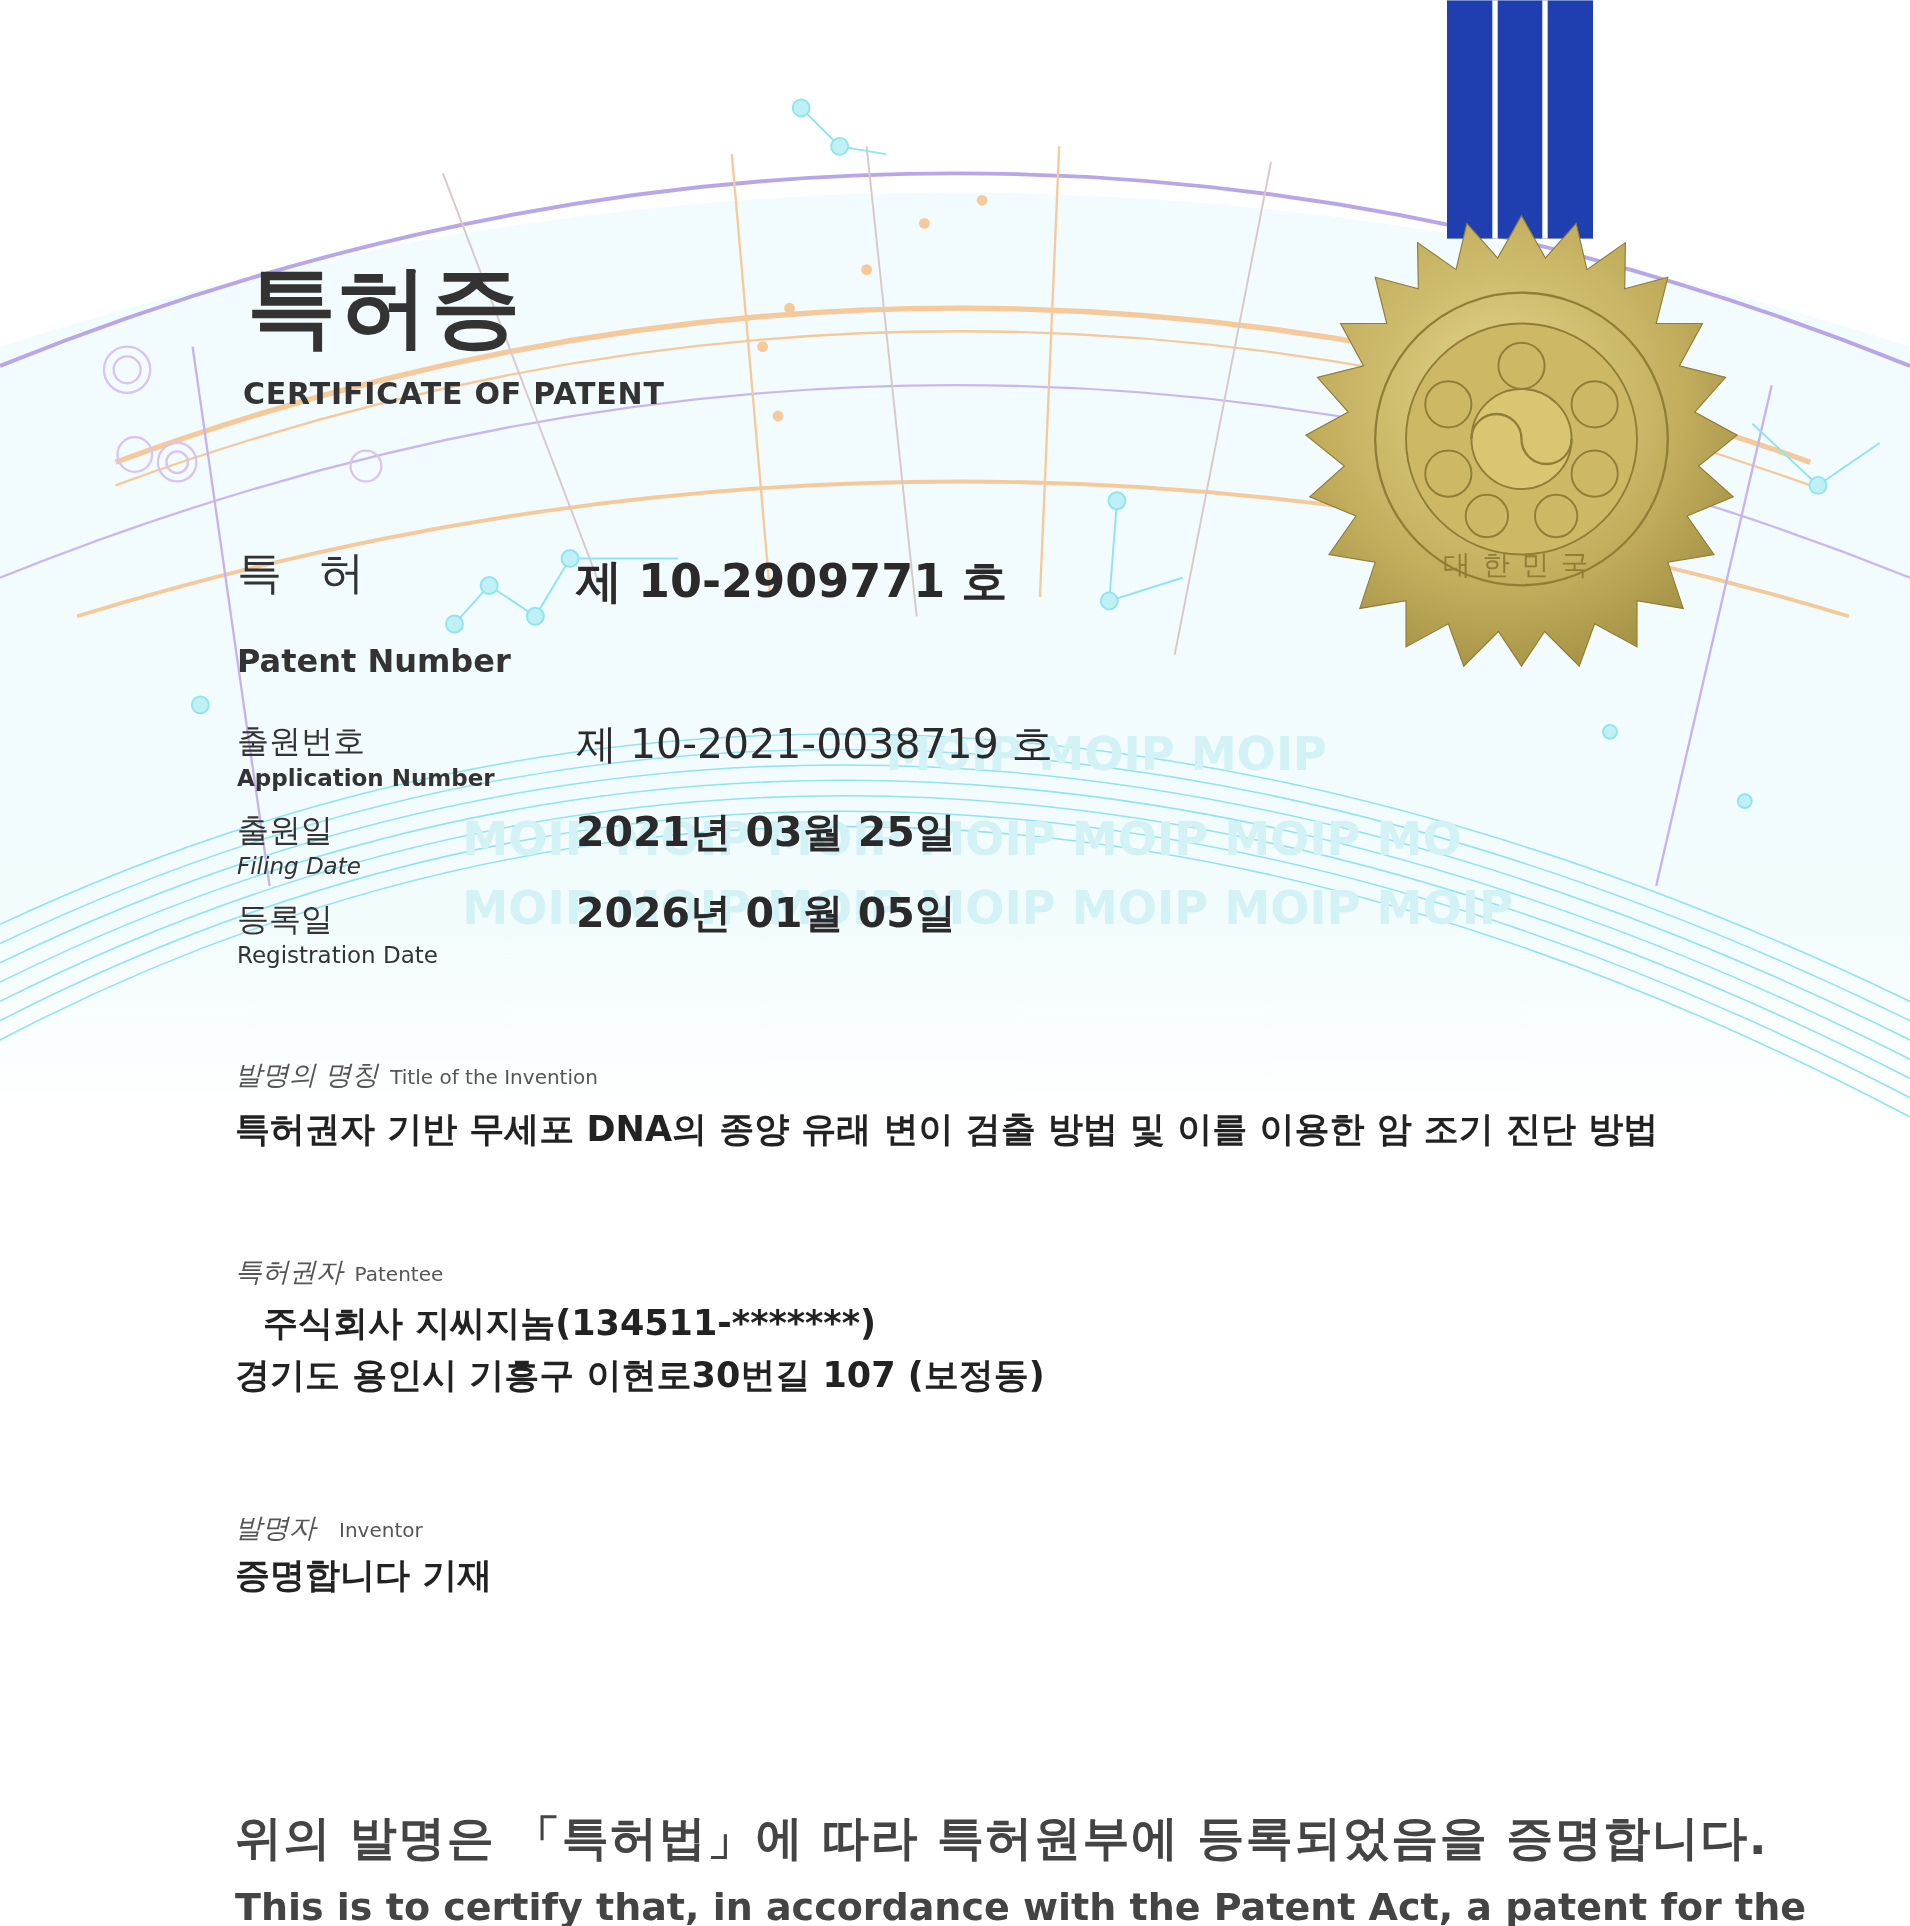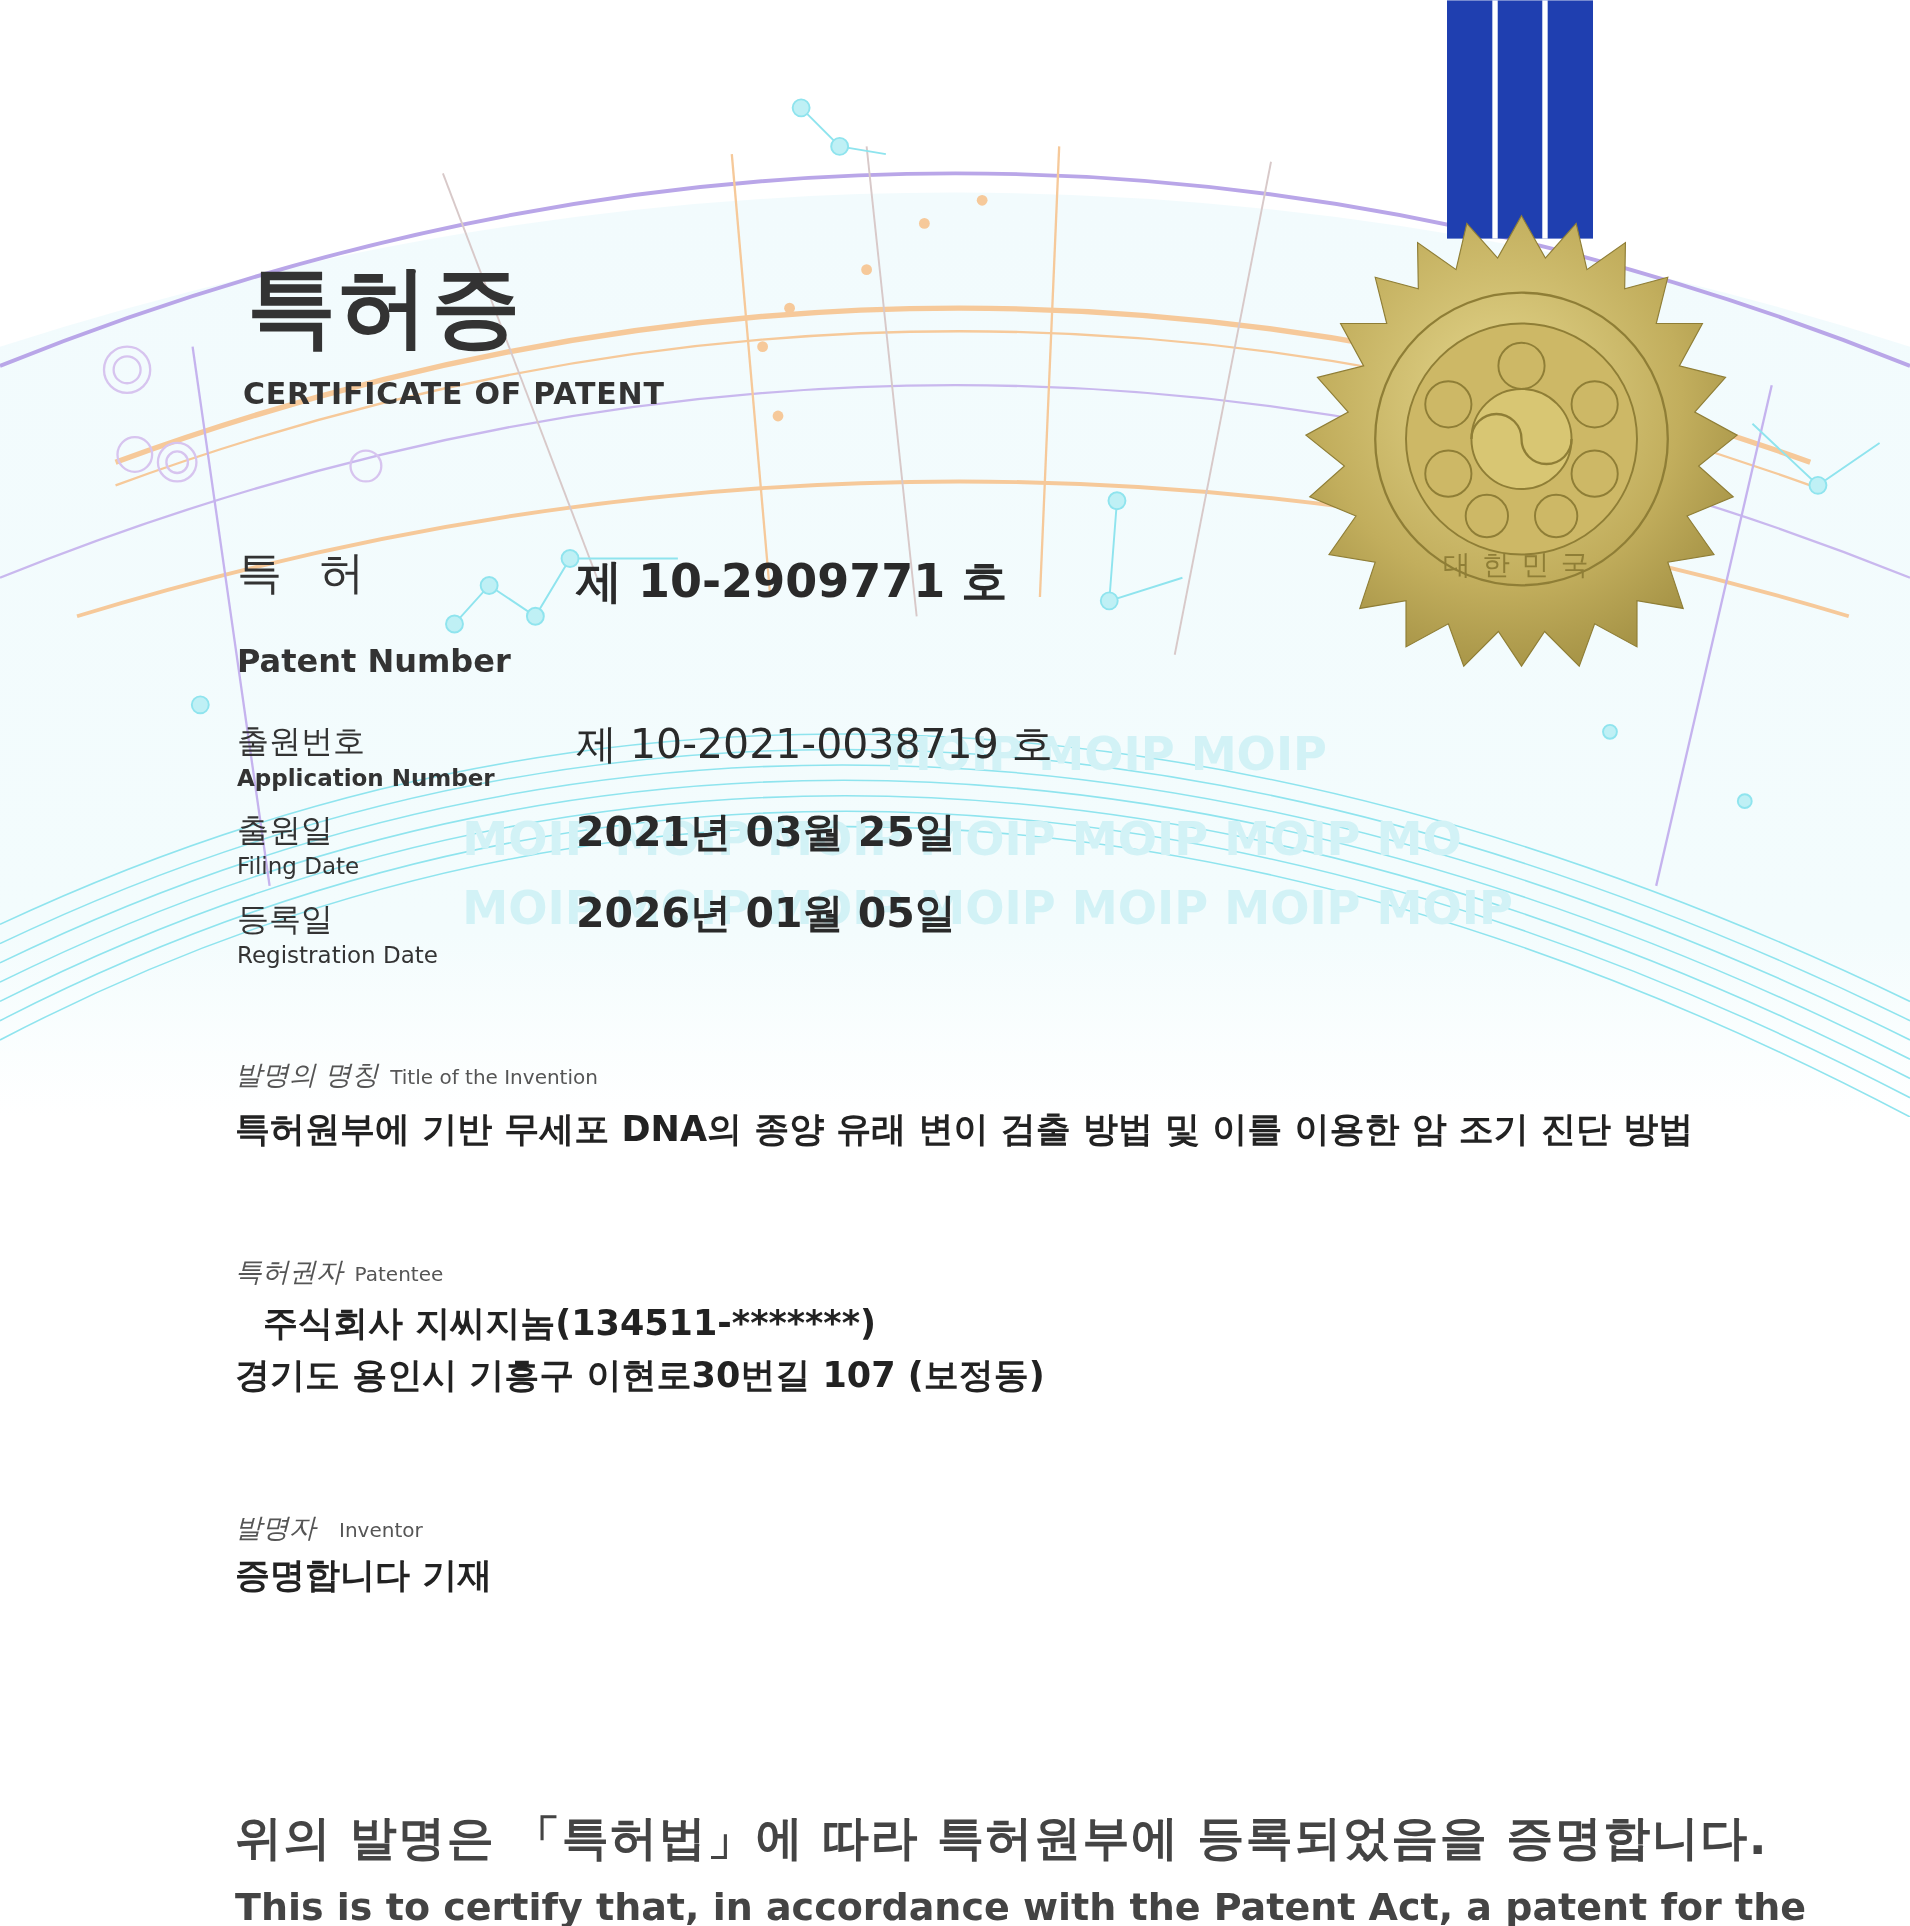--- a/index.html
+++ b/index.html
@@ -148,31 +148,31 @@
 
 <div class="abs lbl-ko big" style="left:237px;top:543px;">특 허</div>
 <div class="abs lbl-en" style="left:237px;top:642px;font-size:32px;font-weight:bold;">Patent Number</div>
 <div class="abs val big" style="left:576px;top:551px;">제 10-2909771 호</div>
 
 <div class="abs lbl-ko" style="left:237px;top:720px;">출원번호</div>
 <div class="abs lbl-en" style="left:237px;top:765px;font-weight:bold;">Application Number</div>
 <div class="abs val" style="left:576px;top:717px;font-weight:normal;color:#2a2a2a;">제 10-2021-0038719 호</div>
 
 <div class="abs lbl-ko" style="left:237px;top:809px;">출원일</div>
-<div class="abs lbl-en" style="left:237px;top:853px;">Filing Date</div>
+<div class="abs lbl-en" style="left:237px;top:853px;font-style:italic;">Filing Date</div>
 <div class="abs val" style="left:576px;top:805px;text-align:center;">2021년 03월 25일</div>
 
 <div class="abs lbl-ko" style="left:237px;top:898px;">등록일</div>
 <div class="abs lbl-en" style="left:237px;top:942px;">Registration Date</div>
 <div class="abs val" style="left:576px;top:886px;">2026년 01월 05일</div>
 
 <div class="abs" style="left:235px;top:1057px;">
   <span class="sec-ko">발명의 명칭</span><span class="sec-en">Title of the Invention</span>
 </div>
-<div class="abs body-txt" style="left:235px;top:1106px;">특허원부에 기반 무세포 DNA의 종양 유래 변이 검출 방법 및 이를 이용한 암 조기 진단 방법</div>
+<div class="abs body-txt" style="left:235px;top:1106px;">특허권자 기반 무세포 DNA의 종양 유래 변이 검출 방법 및 이를 이용한 암 조기 진단 방법</div>
 
 <div class="abs" style="left:235px;top:1254px;">
   <span class="sec-ko">특허권자</span><span class="sec-en">Patentee</span>
 </div>
 <div class="abs body-txt" style="left:235px;top:1300px;margin-left:28px;">주식회사 지씨지놈(134511-*******)</div>
 <div class="abs body-txt" style="left:235px;top:1352px;">경기도 용인시 기흥구  이현로30번길  107 (보정동)</div>
 
 <div class="abs" style="left:235px;top:1510px;">
   <span class="sec-ko">발명자</span><span class="sec-en" style="margin-left:23px;">Inventor</span>
 </div>

